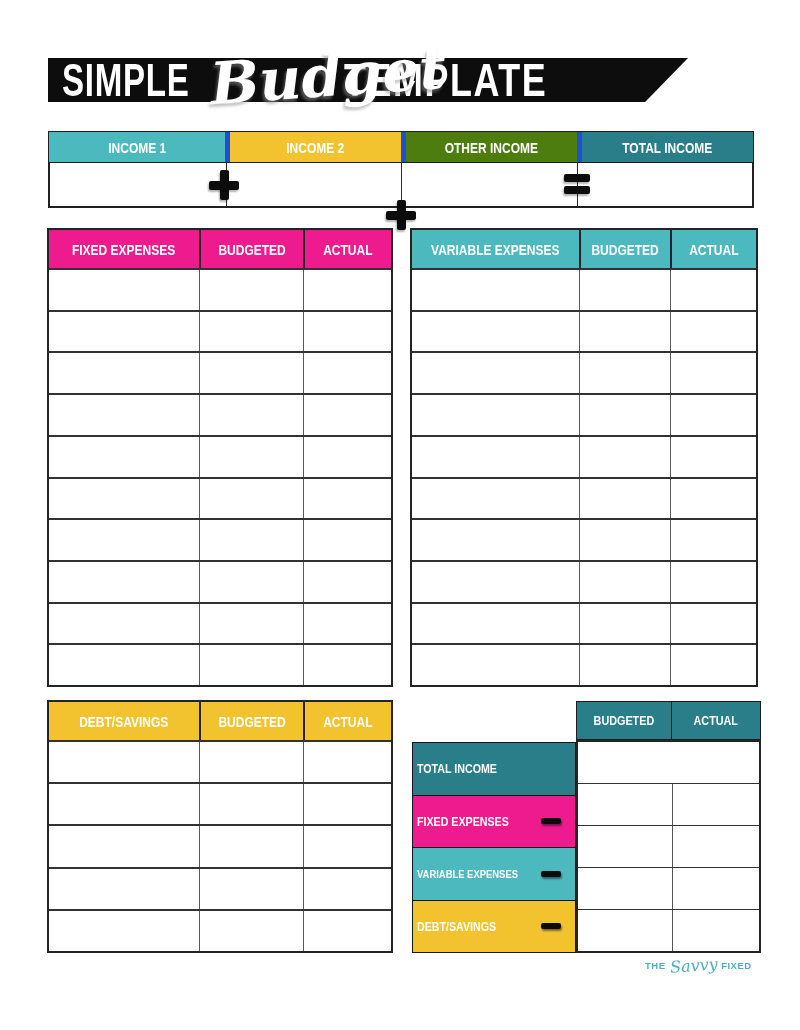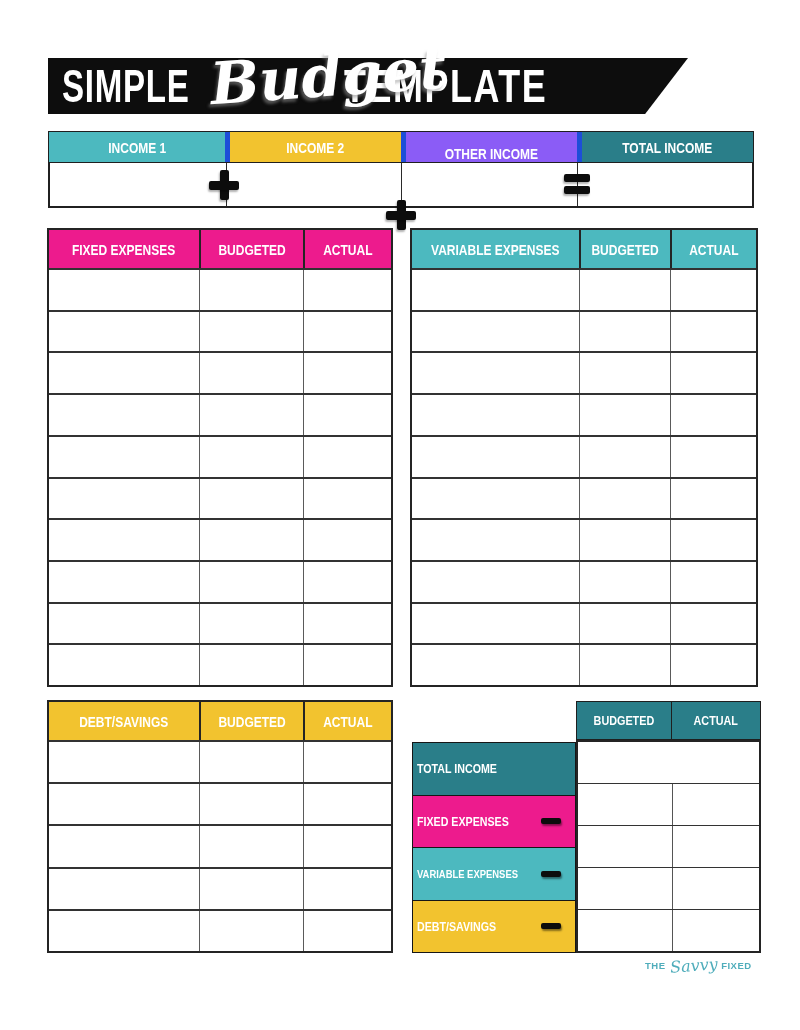--- a/index.html
+++ b/index.html
@@ -5,21 +5,21 @@
   * { margin:0; padding:0; box-sizing:border-box; }
   html,body { background:#ffffff; }
   .page {
     position:relative; width:800px; height:1030px; background:#ffffff;
     font-family:"Liberation Sans", sans-serif; overflow:hidden;
   }
   .cond { display:inline-block; transform:scaleX(0.8); transform-origin:center; white-space:nowrap; }
 
   
   .banner {
-    position:absolute; left:48px; top:58px; width:640px; height:56px;
+    position:absolute; left:48px; top:58px; width:640px; height:44px;
     background:#0d0d0d;
     clip-path:polygon(0 0, 100% 0, 93.3% 100%, 0 100%);
   }
   .banner-word {
     position:absolute; color:#ffffff; font-weight:800; font-size:46px;
     letter-spacing:1px; transform-origin:left center; top:50%;
   }
   .banner-simple   { left:14px;  transform:translateY(-50%) scaleX(0.72); }
   .banner-template { left:296px; transform:translateY(-50%) scaleX(0.78); letter-spacing:2px; }
   .banner-script {
@@ -143,21 +143,21 @@
   <span class="banner-script" style="position:absolute;left:210px;top:42px;">Budget</span>
 
   <div class="income">
     <div class="income-head">
       <div class="income-hcell" style="background-color: rgb(76, 185, 191);">
         <span class="cond">INCOME 1</span>
       </div>
       <div class="income-hcell" style="background-color: rgb(242, 195, 47);">
         <span class="cond">INCOME 2</span>
       </div>
-      <div class="income-hcell" style="background-color: #8b5cf6; align-items: flex-end;">
+      <div class="income-hcell" style="background-color: #4d7c0f;">
         <span class="cond">OTHER INCOME</span>
       </div>
       <div class="income-hcell" style="background-color: rgb(42, 126, 137);">
         <span class="cond">TOTAL INCOME</span>
       </div>
     </div>
     <div class="income-body">
       <div class="income-cell"></div>
       <div class="income-cell"></div>
       <div class="income-cell"></div>

